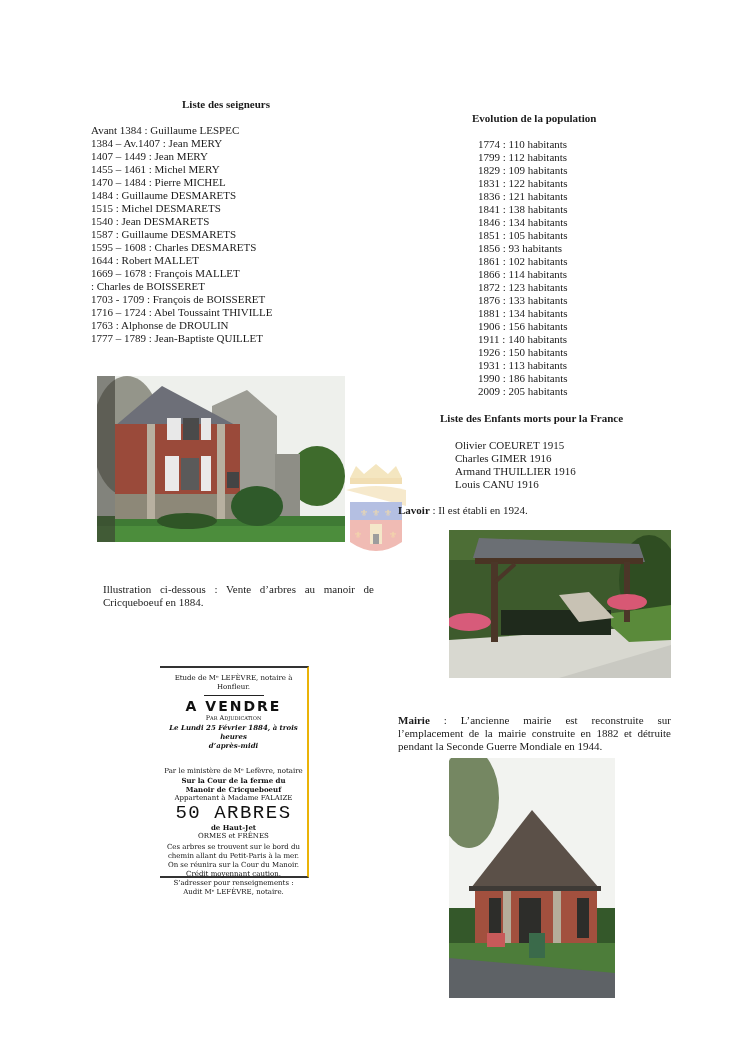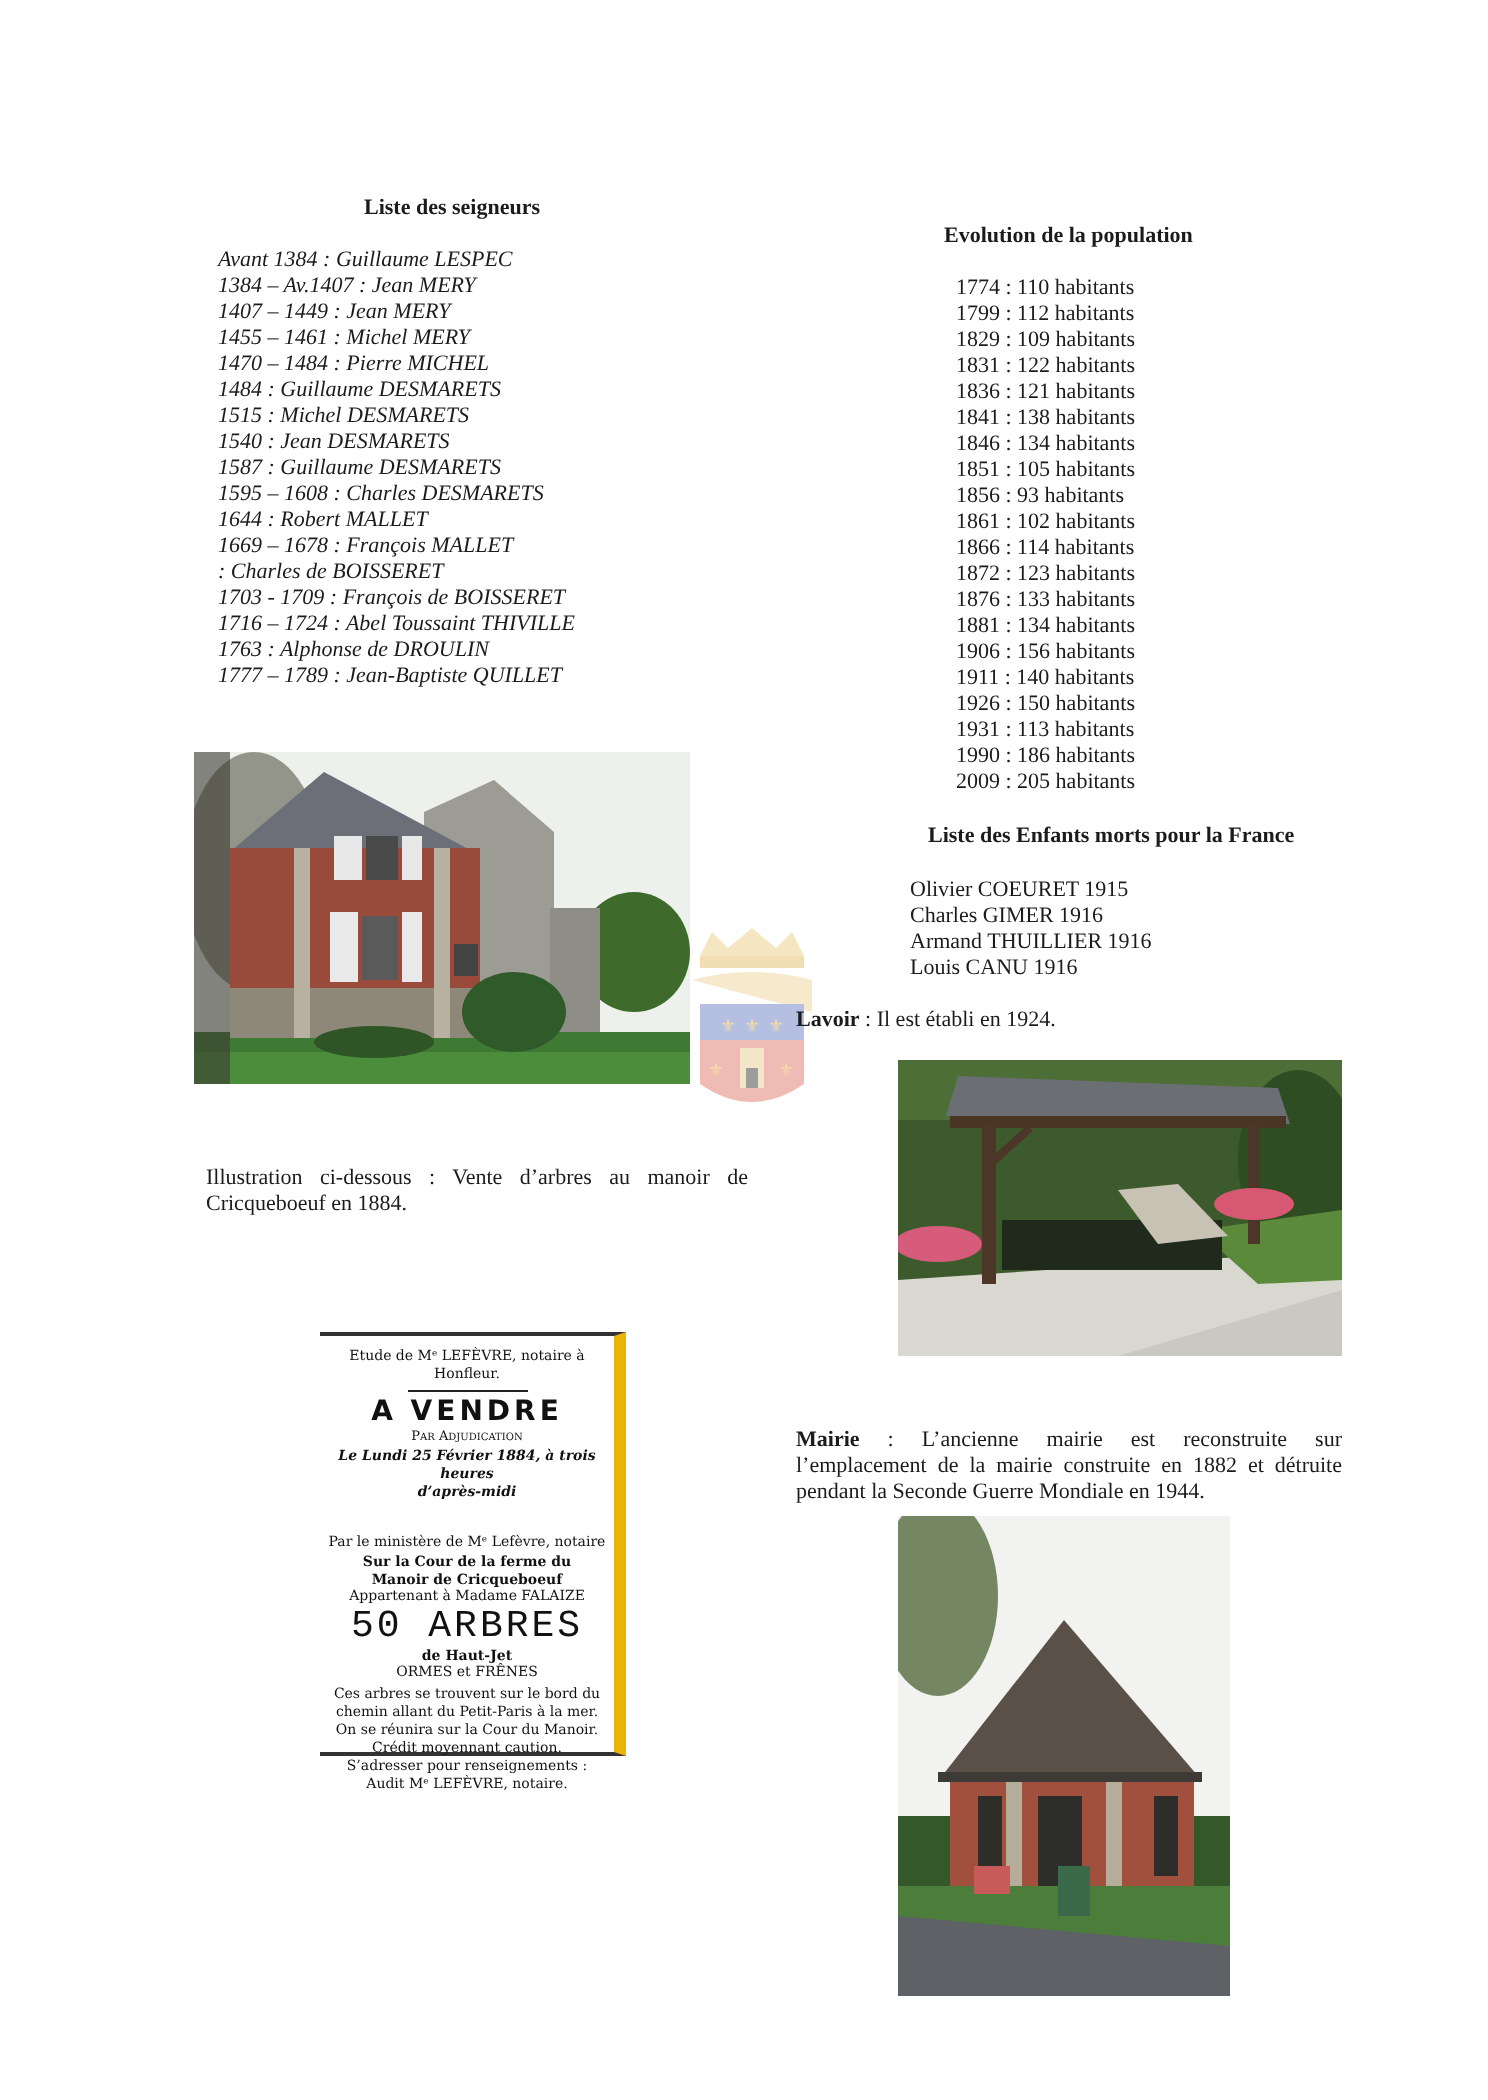--- a/index.html
+++ b/index.html
@@ -6,34 +6,34 @@
     body { width:744px; height:1050px; position:relative; overflow:hidden;
            font-family:"Liberation Serif", "DejaVu Serif", serif; color:#1b1b1b; }
     .abs { position:absolute; }
     .h { font-weight:bold; font-size:11px; }
     .txt { font-size:11px; line-height:13px; }
     .list div { white-space:nowrap; }
     .center { text-align:left; }
     .just { text-align:justify; }
     .photo { position:absolute; overflow:hidden; }
     
-    .clip { border-top:2px solid #333; border-bottom:2px solid #333; border-right:6px solid #eab308;
+    .clip { border-top:2px solid #333; border-bottom:2px solid #333; border-right:2px solid #eab308;
             font-family:"DejaVu Serif", serif; color:#111; text-align:center; font-size:7px; line-height:9px; padding-top:6px; }
     .clip .rule { width:60px; margin:3px auto; border-top:1.5px solid #222; }
     .clip .vendre { font-family:"DejaVu Sans", sans-serif; font-weight:bold; font-size:14px; letter-spacing:2px; line-height:15px; }
     .clip .arbres { font-family:Liberation Mono, monospace; font-size:19px; letter-spacing:1.5px; line-height:20px; }
     .clip .bold { font-weight:bold; }
     .clip .it { font-style:italic; font-weight:bold; }
     .clip .smallcaps { font-variant:small-caps; font-size:6.5px; }
   </style>
 </head>
 <body>
 
 <div class="abs h" style="left:182px; top:98px;">Liste des seigneurs</div>
-<div class="abs txt list" style="left:109px; top:124px;font-style:italic;">
+<div class="abs txt list" style="left:91px; top:124px;">
   <div>Avant 1384 : Guillaume LESPEC</div>
   <div>1384 – Av.1407 : Jean MERY</div>
   <div>1407 – 1449 : Jean MERY</div>
   <div>1455 – 1461 : Michel MERY</div>
   <div>1470 – 1484 : Pierre MICHEL</div>
   <div>1484 : Guillaume DESMARETS</div>
   <div>1515 : Michel DESMARETS</div>
   <div>1540 : Jean DESMARETS</div>
   <div>1587 : Guillaume DESMARETS</div>
   <div>1595 – 1608 : Charles DESMARETS</div>
@@ -115,21 +115,21 @@
       <text x="32" y="54" font-size="9" fill="#f1d59a" font-family="DejaVu Sans, sans-serif">⚜</text>
       <text x="44" y="54" font-size="9" fill="#f1d59a" font-family="DejaVu Sans, sans-serif">⚜</text>
       <rect x="30" y="62" width="12" height="20" fill="#f3e3c0"></rect>
       <rect x="33" y="72" width="6" height="10" fill="#8c8c8c"></rect>
       <text x="14" y="76" font-size="9" fill="#f1d59a" font-family="DejaVu Sans, sans-serif">⚜</text>
       <text x="49" y="76" font-size="9" fill="#f1d59a" font-family="DejaVu Sans, sans-serif">⚜</text>
     </g>
   </svg>
 </div>
 
-<div class="abs h" style="left:440px; top:412px;margin-left:24px;">Liste des Enfants morts pour la France</div>
+<div class="abs h" style="left:440px; top:412px;">Liste des Enfants morts pour la France</div>
 <div class="abs txt list center" style="left:455px; top:439px; width:160px;">
   <div>Olivier COEURET 1915</div>
   <div>Charles GIMER 1916</div>
   <div>Armand THUILLIER 1916</div>
   <div>Louis CANU 1916</div>
 </div>
 
 <div class="abs txt" style="left:398px; top:504px; white-space:nowrap;"><b>Lavoir</b><span> : Il est établi en 1924.</span></div>
 
 <div class="photo" style="left:449px; top:530px; width:222px; height:148px;">

